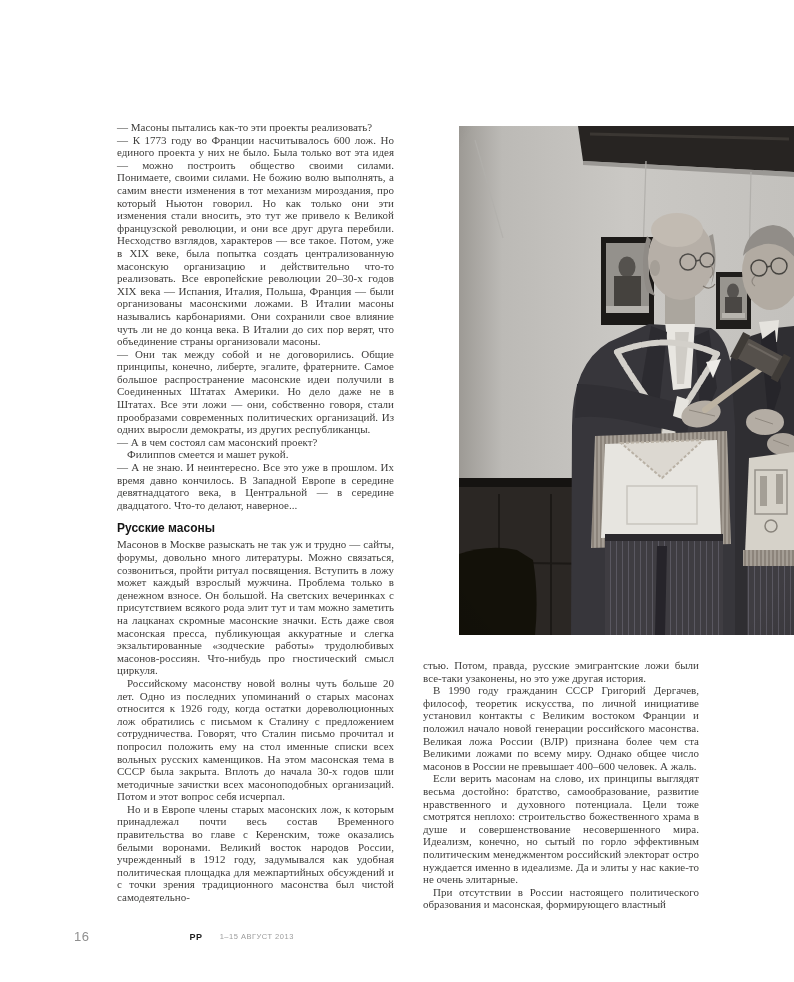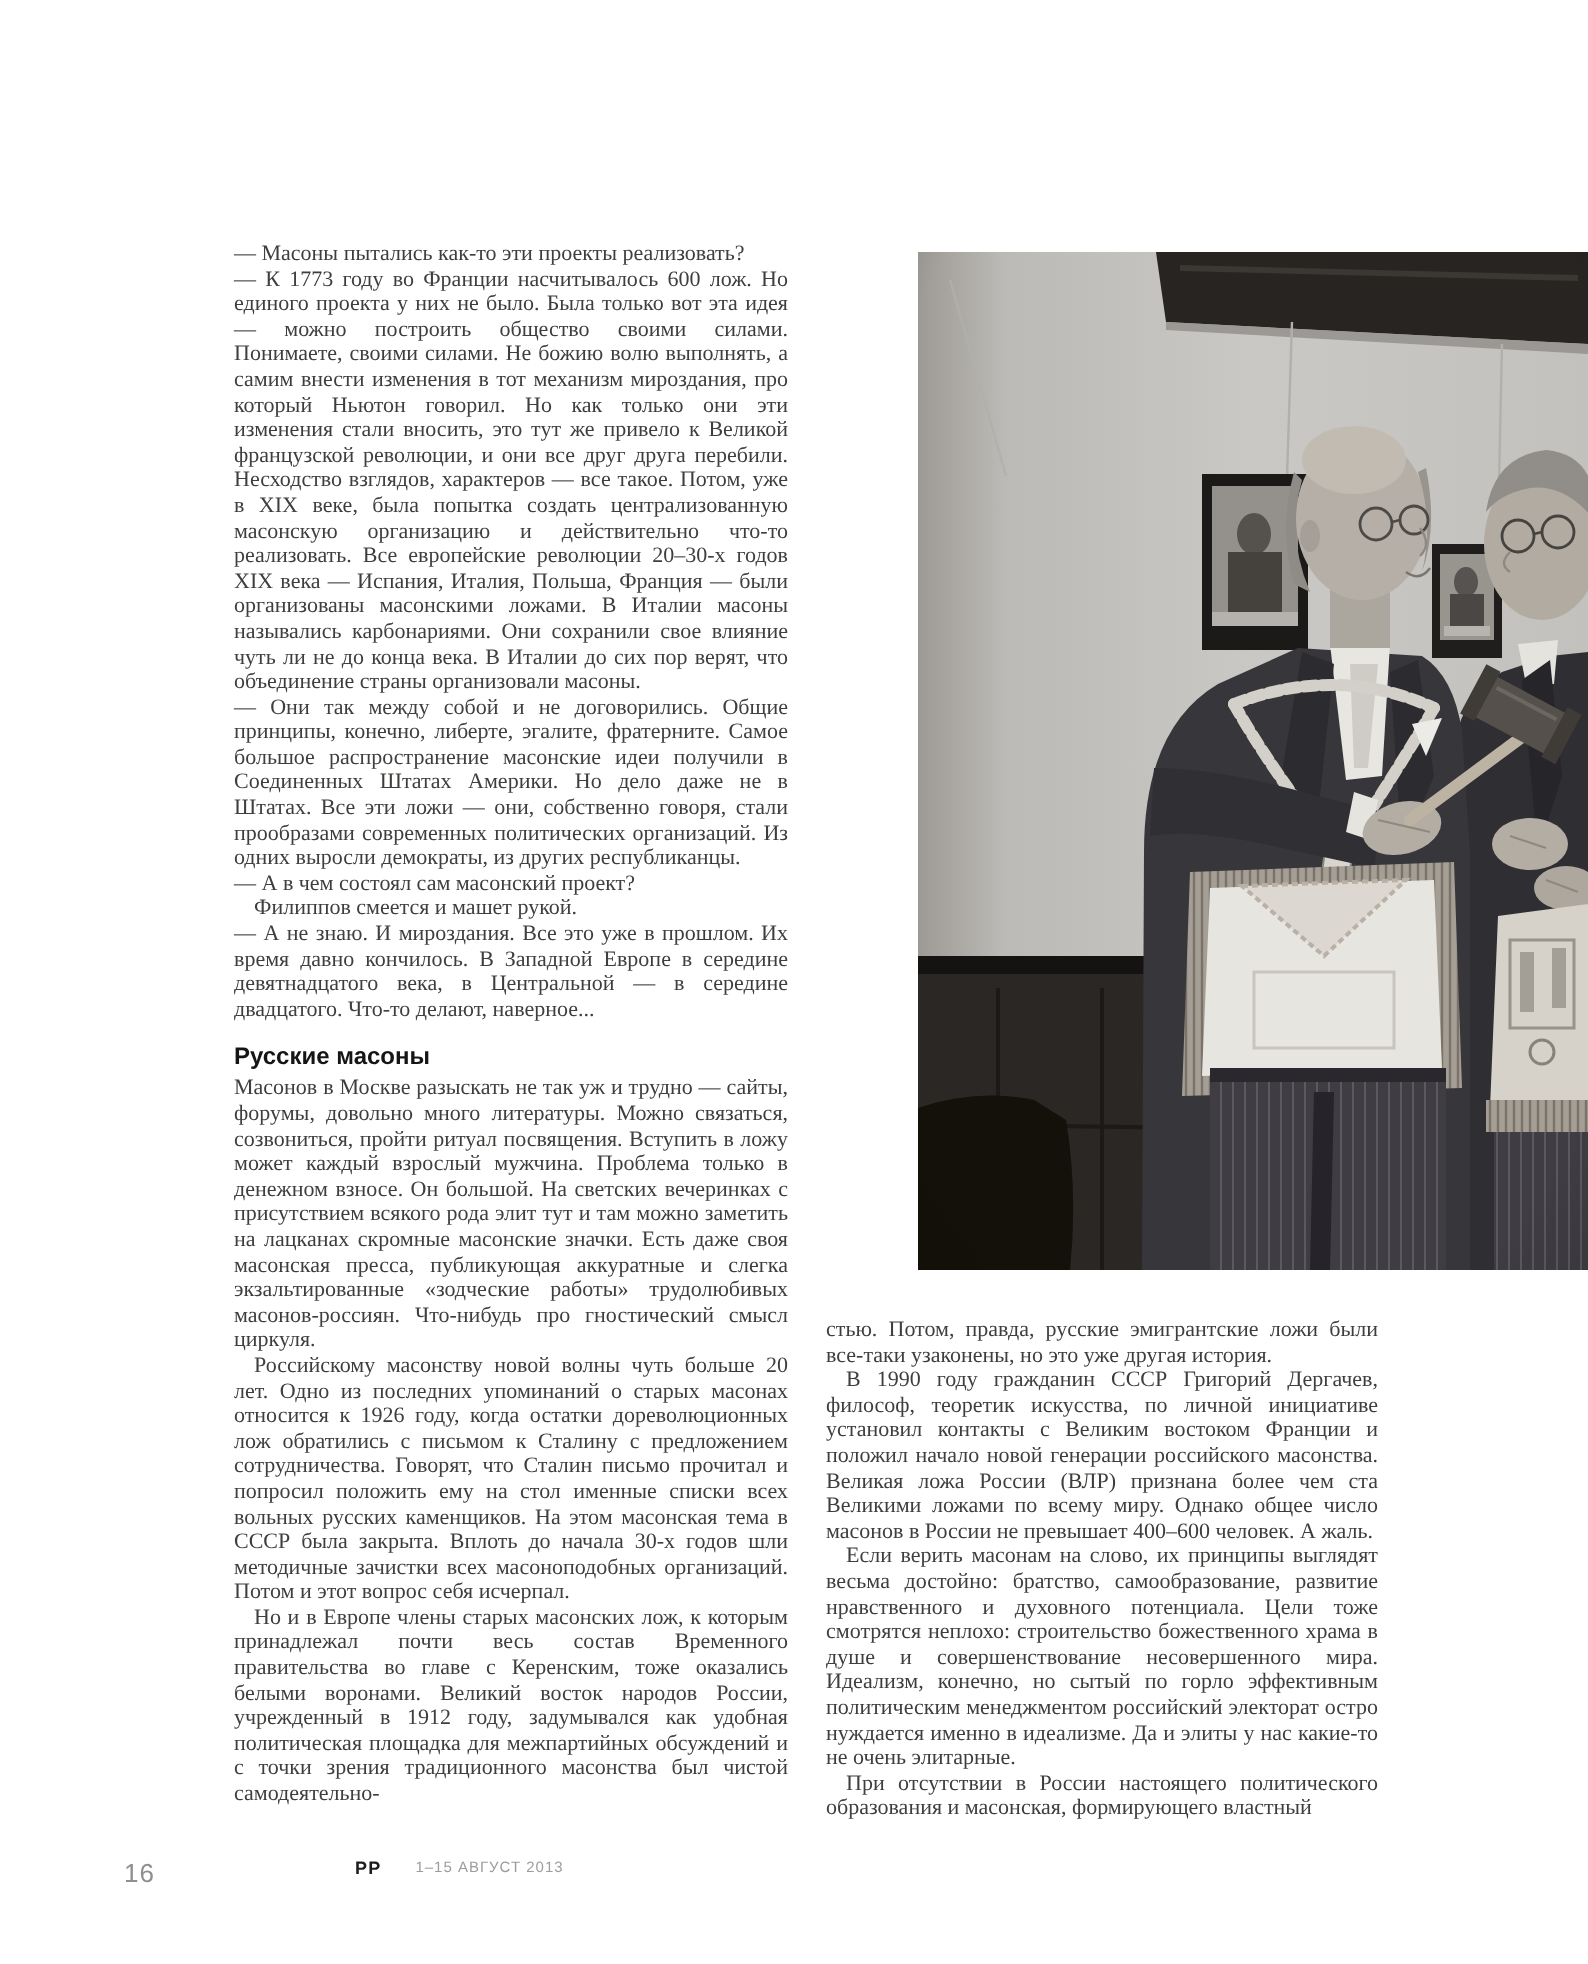--- a/index.html
+++ b/index.html
@@ -17,44 +17,44 @@
   .col {
     position: absolute;
     color: #3f3e3c;
     font-size: 11px;
     line-height: 12.6px;
     text-align: justify;
     hyphens: auto;
     -webkit-hyphens: auto;
   }
   .col-left  { left: 117px; top: 121px; width: 277px; }
-  .col-right { left: 413px; top: 659px; width: 276px; }
+  .col-right { left: 423px; top: 659px; width: 276px; }
   .col p { margin: 0; }
   .col p.indent { text-indent: 10px; }
   .col h3.section-heading {
     font-family: "Liberation Sans", sans-serif;
     font-weight: bold;
     font-size: 12px;
     line-height: 14px;
     color: #151515;
     margin: 10px 0 3px 0;
     text-align: left;
   }
   figure.photo {
     position: absolute;
     left: 459px; top: 126px;
     width: 335px; height: 509px;
     margin: 0;
   }
   figure.photo svg { display: block; }
   .footer {
     position: absolute;
-    left: 62px; top: 929px;
+    left: 74px; top: 929px;
     display: flex;
-    align-items: flex-start;
+    align-items: center;
     font-family: "Liberation Sans", sans-serif;
   }
   .footer .page-num {
     font-size: 13px;
     color: #8f8f8f;
     letter-spacing: 0.5px;
   }
   .footer .logo {
     margin-left: 100px;
     font-weight: bold;
@@ -73,21 +73,21 @@
 <body>
 
 <div class="page">
 
   <div class="col col-left">
       <p class="">— Масоны пытались как-то эти проекты реализовать?</p>
       <p class="">— К 1773 году во Франции насчитывалось 600 лож. Но единого проекта у них не было. Была только вот эта идея — можно построить общество своими силами. Понимаете, своими силами. Не божию волю выполнять, а самим внести изменения в тот механизм мироздания, про который Ньютон говорил. Но как только они эти изменения стали вносить, это тут же привело к Великой французской революции, и они все друг друга перебили. Несходство взглядов, характеров — все такое. Потом, уже в XIX веке, была попытка создать централизованную масонскую организацию и действительно что-то реализовать. Все европейские революции 20–30-х годов XIX века — Испания, Италия, Польша, Франция — были организованы масонскими ложами. В Италии масоны назывались карбонариями. Они сохранили свое влияние чуть ли не до конца века. В Италии до сих пор верят, что объединение страны организовали масоны.</p>
       <p class="">— Они так между собой и не договорились. Общие принципы, конечно, либерте, эгалите, фратерните. Самое большое распространение масонские идеи получили в Соединенных Штатах Америки. Но дело даже не в Штатах. Все эти ложи — они, собственно говоря, стали прообразами современных политических организаций. Из одних выросли демократы, из других республиканцы.</p>
       <p class="">— А в чем состоял сам масонский проект?</p>
       <p class="indent">Филиппов смеется и машет рукой.</p>
-      <p class="">— А не знаю. И мироздания. Все это уже в прошлом. Их время давно кончилось. В Западной Европе в середине девятнадцатого века, в Центральной — в середине двадцатого. Что-то делают, наверное...</p>
+      <p class="">— А не знаю. И неинтересно. Все это уже в прошлом. Их время давно кончилось. В Западной Европе в середине девятнадцатого века, в Центральной — в середине двадцатого. Что-то делают, наверное...</p>
       <h3 class="section-heading">Русские масоны</h3>
       <p class="">Масонов в Москве разыскать не так уж и трудно — сайты, форумы, довольно много литературы. Можно связаться, созвониться, пройти ритуал посвящения. Вступить в ложу может каждый взрослый мужчина. Проблема только в денежном взносе. Он большой. На светских вечеринках с присутствием всякого рода элит тут и там можно заметить на лацканах скромные масонские значки. Есть даже своя масонская пресса, публикующая аккуратные и слегка экзальтированные «зодческие работы» трудолюбивых масонов-россиян. Что-нибудь про гностический смысл циркуля.</p>
       <p class="indent">Российскому масонству новой волны чуть больше 20 лет. Одно из последних упоминаний о старых масонах относится к 1926 году, когда остатки дореволюционных лож обратились с письмом к Сталину с предложением сотрудничества. Говорят, что Сталин письмо прочитал и попросил положить ему на стол именные списки всех вольных русских каменщиков. На этом масонская тема в СССР была закрыта. Вплоть до начала 30-х годов шли методичные зачистки всех масоноподобных организаций. Потом и этот вопрос себя исчерпал.</p>
       <p class="indent">Но и в Европе члены старых масонских лож, к которым принадлежал почти весь состав Временного правительства во главе с Керенским, тоже оказались белыми воронами. Великий восток народов России, учрежденный в 1912 году, задумывался как удобная политическая площадка для межпартийных обсуждений и с точки зрения традиционного масонства был чистой самодеятельно-</p>
     </div>
 
   <figure class="photo">
     <svg width="335" height="509" viewBox="0 0 335 509" xmlns="http://www.w3.org/2000/svg" role="img">
       <defs>
         <linearGradient id="wallGrad" x1="0" y1="0" x2="1" y2="0">

